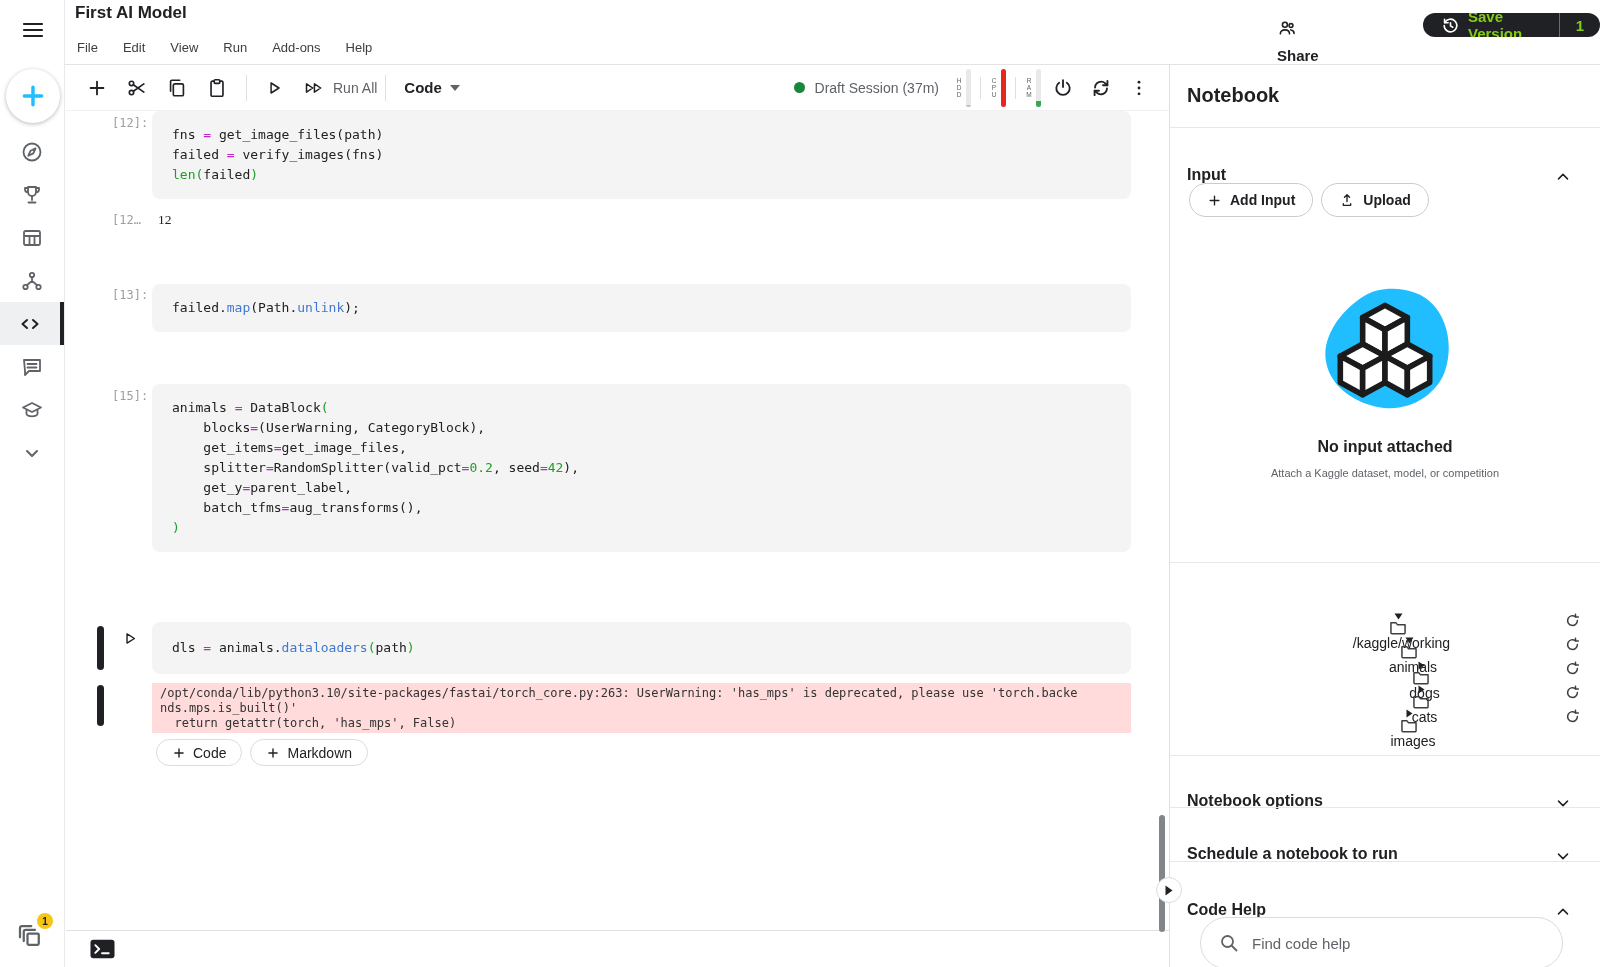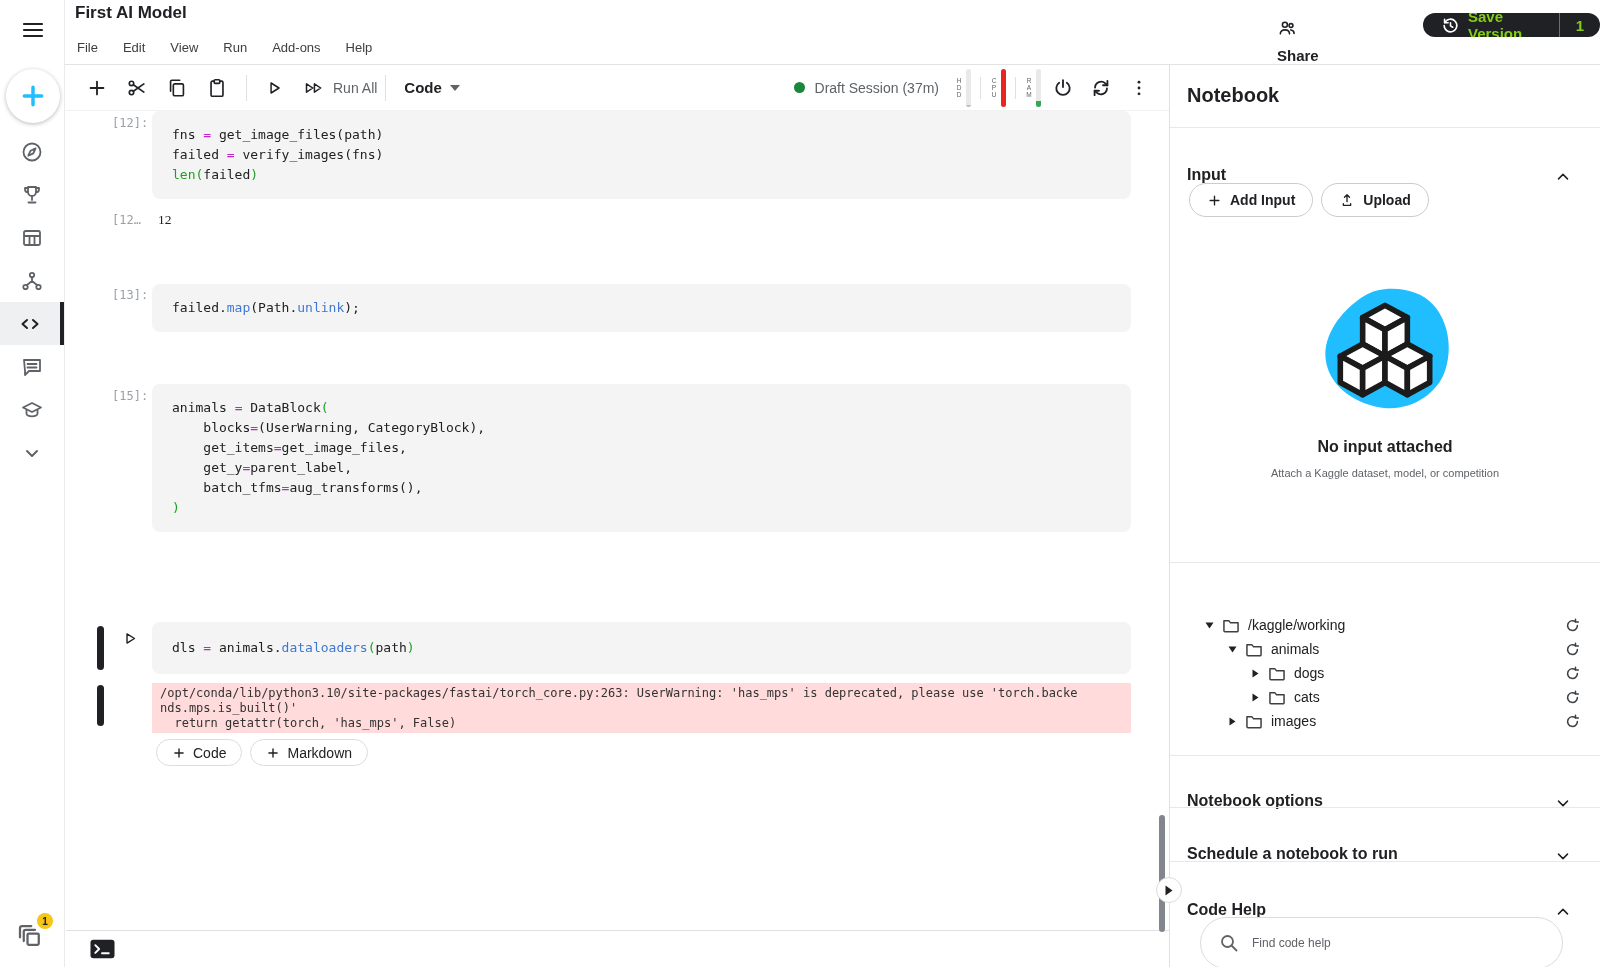--- a/index.html
+++ b/index.html
@@ -75,27 +75,27 @@
   .pdiv { position:absolute; left:0; right:0; height:1px; background:#e8e8e8; }
   .sec-head { position:absolute; left:17px; right:0; height:24px; display:flex; cursor:pointer;margin-top:24px; }
   .sec-head .sec-label { font-size:16px; font-weight:700; color:#202124; }
   .sec-chev { position:absolute; right:28px; top:2px; }
   .input-btns { position:absolute; left:19px; top:118px; display:flex; gap:8px; }
   .panel-pill { height:34px; border-radius:17px; border:1px solid #c9cccf; background:#fff; display:flex; align-items:center; gap:8px; padding:0 17px; font-size:14px; font-weight:600; color:#202124; cursor:pointer; }
   .illo { position:absolute; left:0; right:0; top:218px; display:flex; justify-content:center; }
   .empty-title { position:absolute; left:0; right:0; top:373px; text-align:center; font-size:16px; font-weight:700; color:#202124; }
   .empty-sub { position:absolute; left:0; right:0; top:402px; text-align:center; font-size:11px; color:#5f6368; }
   .tree { position:absolute; left:0; right:0; top:548px; }
-  .tree-row { position:relative; height:24px; display:flex; align-items:center; cursor:pointer; }
+  .tree-row { position:relative; height:24px; display:flex; align-items:center; cursor:pointer;flex-direction:column; }
   .tree-caret { width:12px; display:flex; justify-content:center; margin-right:7px; }
   .tree-folder { margin-right:8px; }
   .tree-label { font-size:14px; color:#202124; }
   .tree-sync { position:absolute; right:20px; background:none; border:none; cursor:pointer; }
   .search-pill { position:absolute; left:30px; right:37px; top:852px; height:52px; border:1px solid #dadce0; border-radius:26px; display:flex; align-items:center; padding:0 18px; gap:13px; }
-  .search-pill input { border:none; outline:none; font-size:12px; color:#a16207; font-family:"Liberation Sans", sans-serif; width:100%; background:transparent; }
+  .search-pill input { border:none; outline:none; font-size:15px; color:#a16207; font-family:"Liberation Sans", sans-serif; width:100%; background:transparent; }
   .search-pill input::placeholder { color:#5f6368; }
 </style>
 </head>
 <body>
 
 <div id="app">
 
   <aside class="sidebar">
     <button class="hamburger">
       <span>
@@ -356,20 +356,21 @@
     <div class="cell-label" style="top:184px">[13]:</div>
     <div class="code-cell" style="top:180px">
         <div class="cl"><span class="tk-d">failed.</span><span class="tk-b">map</span><span class="tk-d">(Path.</span><span class="tk-b">unlink</span><span class="tk-d">);</span></div>
       </div>
 
     <div class="cell-label" style="top:285px">[15]:</div>
     <div class="code-cell" style="top:280px">
         <div class="cl"><span class="tk-d">animals </span><span class="tk-o">=</span><span class="tk-d"> DataBlock</span><span class="tk-g">(</span></div>
         <div class="cl"><span class="tk-d">    blocks</span><span class="tk-o">=</span><span class="tk-d">(UserWarning, CategoryBlock),</span></div>
         <div class="cl"><span class="tk-d">    get_items</span><span class="tk-o">=</span><span class="tk-d">get_image_files,</span></div>
+        <div class="cl"><span class="tk-d">    splitter</span><span class="tk-o">=</span><span class="tk-d">RandomSplitter(valid_pct</span><span class="tk-o">=</span><span class="tk-n">0.2</span><span class="tk-d">, seed</span><span class="tk-o">=</span><span class="tk-n">42</span><span class="tk-d">),</span></div>
         <div class="cl"><span class="tk-d">    get_y</span><span class="tk-o">=</span><span class="tk-d">parent_label,</span></div>
         <div class="cl"><span class="tk-d">    batch_tfms</span><span class="tk-o">=</span><span class="tk-d">aug_transforms(),</span></div>
         <div class="cl"><span class="tk-g">)</span></div>
       </div>
 
     <div class="sel-bar" style="top:522px;height:44px"></div>
     <button class="cell-play" style="top:526px">
       <span><svg width="17" height="17" viewBox="0 0 24 24" fill="none" stroke="#202124" stroke-width="2" stroke-linejoin="round">
             <path d="M8.5 5.5v13L19 12z"></path>
           </svg></span>

